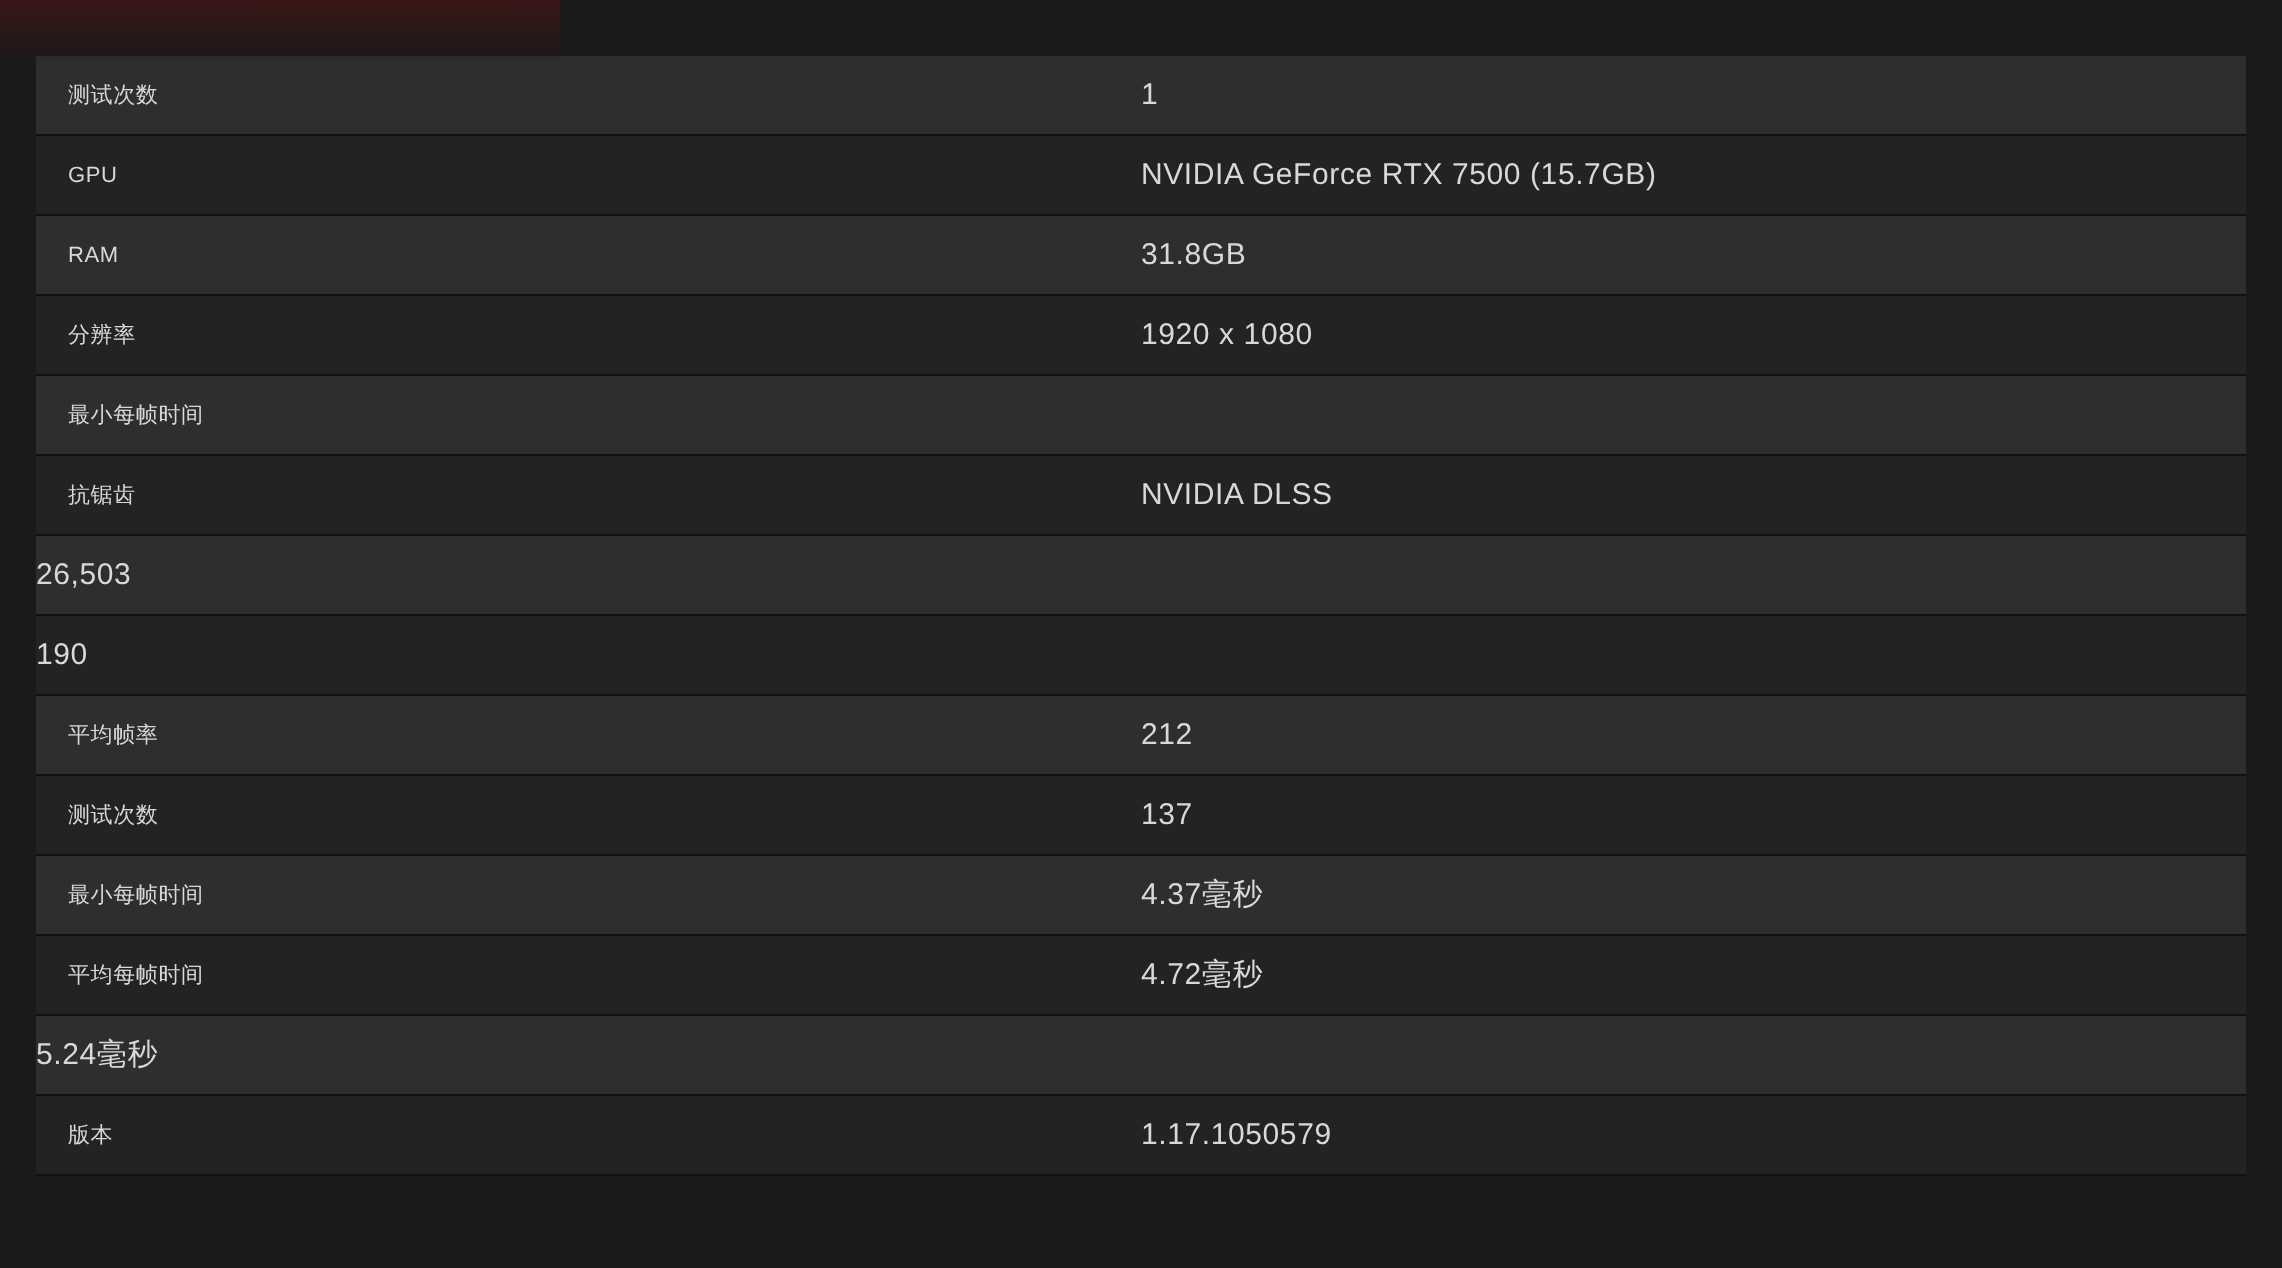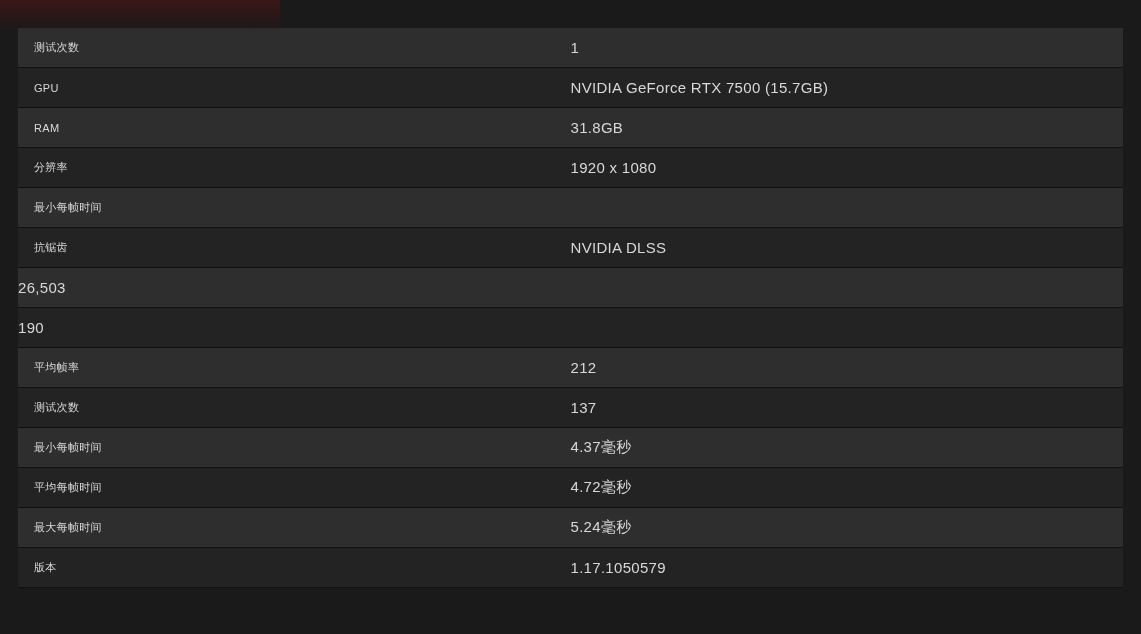--- a/index.html
+++ b/index.html
@@ -131,21 +131,20 @@
       <div class="cell-label">最小每帧时间</div>
       <div class="cell-value">4.37毫秒</div>
     </div>
 
     <div class="table-row">
       <div class="cell-label">平均每帧时间</div>
       <div class="cell-value">4.72毫秒</div>
     </div>
 
     <div class="table-row">
-      <div class="cell-label">最大每帧时间</div>
       <div class="cell-value">5.24毫秒</div>
     </div>
 
     <div class="table-row">
       <div class="cell-label">版本</div>
       <div class="cell-value">1.17.1050579</div>
     </div>
 
   </div>
 </div>

